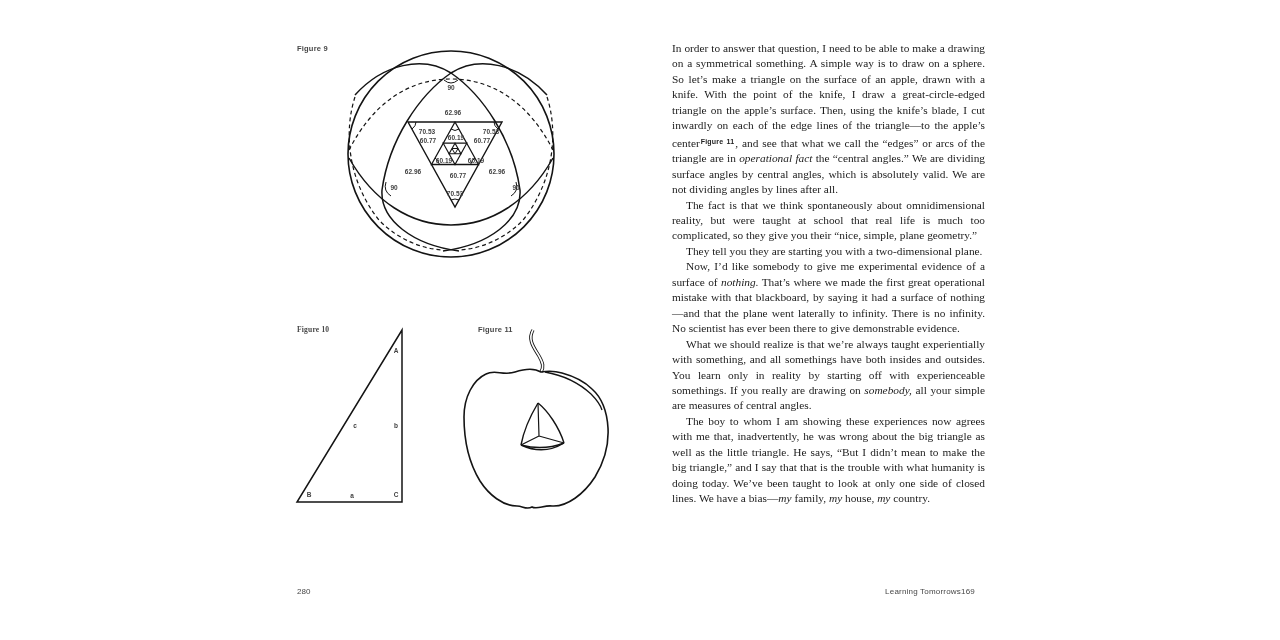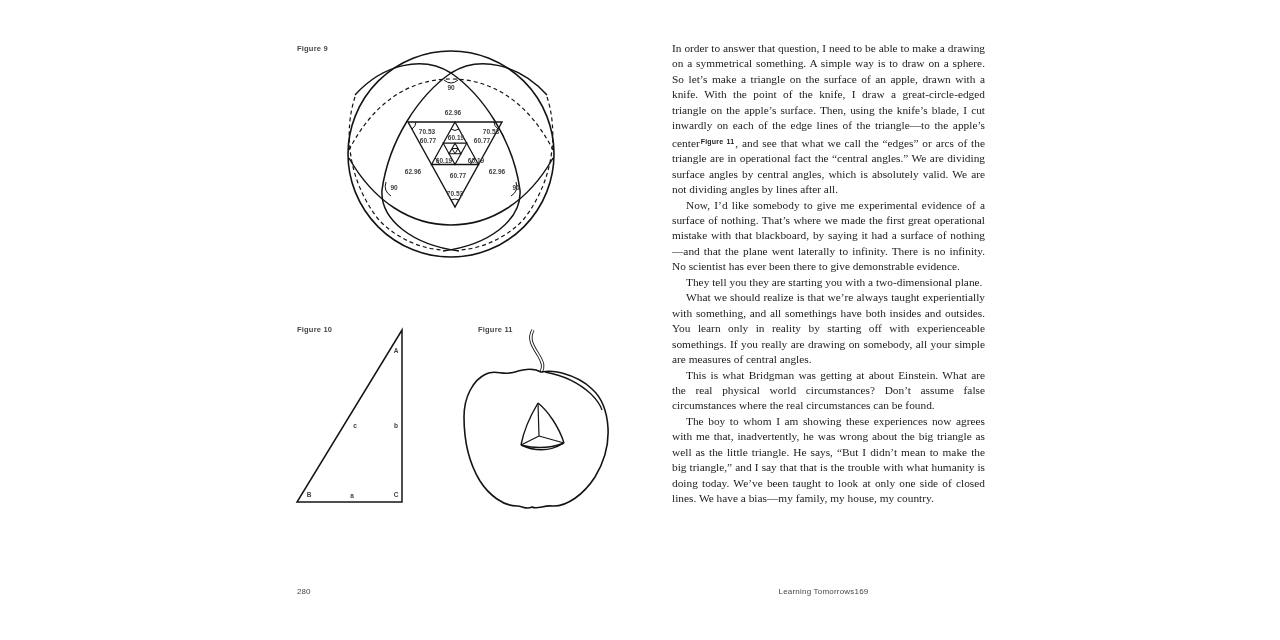--- a/index.html
+++ b/index.html
@@ -5,26 +5,26 @@
   html,body{margin:0;padding:0;background:#ffffff;}
   #spread{position:relative;width:1280px;height:640px;background:#ffffff;overflow:hidden;
           font-family:"Liberation Serif",serif;color:#1b1b1b;}
   .caption{position:absolute;font:700 7.5px "Liberation Sans",sans-serif;color:#474747;letter-spacing:.2px;}
   .figsvg{position:absolute;}
   .figsvg text{font-family:"Liberation Sans",sans-serif;font-size:6.5px;font-weight:700;fill:#414141;}
   #text-column{position:absolute;left:672px;top:41px;width:313px;
                font-size:11.35px;line-height:15.45px;text-align:justify;}
   #text-column p{margin:0;padding:0;text-indent:14px;}
   #text-column p.no-indent{text-indent:0;}
-  .it{}
+  .it{font-style:italic;}
   .figref{font-family:"Liberation Sans",sans-serif;font-size:7px;font-weight:700;
           vertical-align:3px;letter-spacing:.2px;color:#222;padding:0 1px;}
   .footer-left{position:absolute;left:297px;top:587px;font:400 8px "Liberation Sans",sans-serif;color:#474747;}
   .footer-right{position:absolute;left:672px;top:587px;width:303px;display:flex;
-                justify-content:center;font:400 8px "Liberation Sans",sans-serif;color:#474747;letter-spacing:.2px;}
+                justify-content:flex-end;font:400 8px "Liberation Sans",sans-serif;color:#474747;letter-spacing:.2px;}
 </style>
 </head>
 <body>
 
 <div id="spread">
 
   <div>
 
     <div class="caption" style="left:297px;top:44px;">Figure 9</div>
 
@@ -74,21 +74,21 @@
         <text x="455" y="196">70.53</text>
         <text x="428" y="143">60.77</text>
         <text x="482" y="143">60.77</text>
         <text x="458" y="178">60.77</text>
         <text x="456" y="140">60.19</text>
         <text x="444" y="163">60.19</text>
         <text x="476" y="163">60.19</text>
       </g>
     </svg>
 
-    <div class="caption" style="left:297px;top:325px;">Figure 10</div>
+    <div class="caption" style="left:297px;top:325px;font-family:Liberation Serif, serif;">Figure 10</div>
 
     <svg class="figsvg" style="left:290px;top:322px;" width="120" height="190" viewBox="290 322 120 190">
       <polygon points="402,330 402,502 297,502" fill="none" stroke="#141414" stroke-width="1.5"></polygon>
       <g text-anchor="middle">
         <text x="396" y="353">A</text>
         <text x="309" y="497">B</text>
         <text x="396" y="497">C</text>
         <text x="352" y="498">a</text>
         <text x="396" y="428">b</text>
         <text x="355" y="428">c</text>
@@ -121,24 +121,24 @@
         </g>
       </g>
     </svg>
 
     <div class="footer-left">280</div>
   </div>
 
   <div>
     <div id="text-column">
         <p class="no-indent"><span>In order to answer that question, I need to be able to make a drawing on a symmetrical something. A simple way is to draw on a sphere. So let’s make a triangle on the surface of an apple, drawn with a knife. With the point of the knife, I draw a great-circle-edged triangle on the apple’s surface. Then, using the knife’s blade, I cut inwardly on each of the edge lines of the triangle—to the apple’s center</span><span class="figref">Figure 11</span><span>, and see that what we call the “edges” or arcs of the triangle are in </span><span class="it">operational fact</span><span> the “central angles.” We are dividing surface angles by central angles, which is absolutely valid. We are not dividing angles by lines after all.</span></p>
+        <p><span>The fact is that we think spontaneously about omnidimensional reality, but were taught at school that real life is much too complicated, so they give you their “nice, simple, plane geometry.”</span></p>
+        <p><span>They tell you they are starting you with a two-dimensional plane.</span></p>
         <p><span>Now, I’d like somebody to give me experimental evidence of a surface of </span><span class="it">nothing.</span><span> That’s where we made the first great operational mistake with that blackboard, by saying it had a surface of nothing—and that the plane went laterally to infinity. There is no infinity. No scientist has ever been there to give demonstrable evidence.</span></p>
-        <p><span>They tell you they are starting you with a two-dimensional plane.</span></p>
         <p><span>What we should realize is that we’re always taught experientially with something, and all somethings have both insides and outsides. You learn only in reality by starting off with experienceable somethings. If you really are drawing on </span><span class="it">somebody,</span><span> all your simple are measures of central angles.</span></p>
-        <p><span>This is what Bridgman was getting at about Einstein. What are the real physical world circumstances? Don’t assume false circumstances where the real circumstances can be found.</span></p>
         <p><span>The boy to whom I am showing these experiences now agrees with me that, inadvertently, he was wrong about the big triangle as well as the little triangle. He says, “But I didn’t mean to make the big triangle,” and I say that that is the trouble with what humanity is doing today. We’ve been taught to look at only one side of closed lines. We have a bias—</span><span class="it">my</span><span> family, </span><span class="it">my</span><span> house, </span><span class="it">my</span><span> country.</span></p>
       </div>
 
     <div class="footer-right">
       <span>Learning Tomorrows</span>
       <span>169</span>
     </div>
   </div>
 
 </div>

